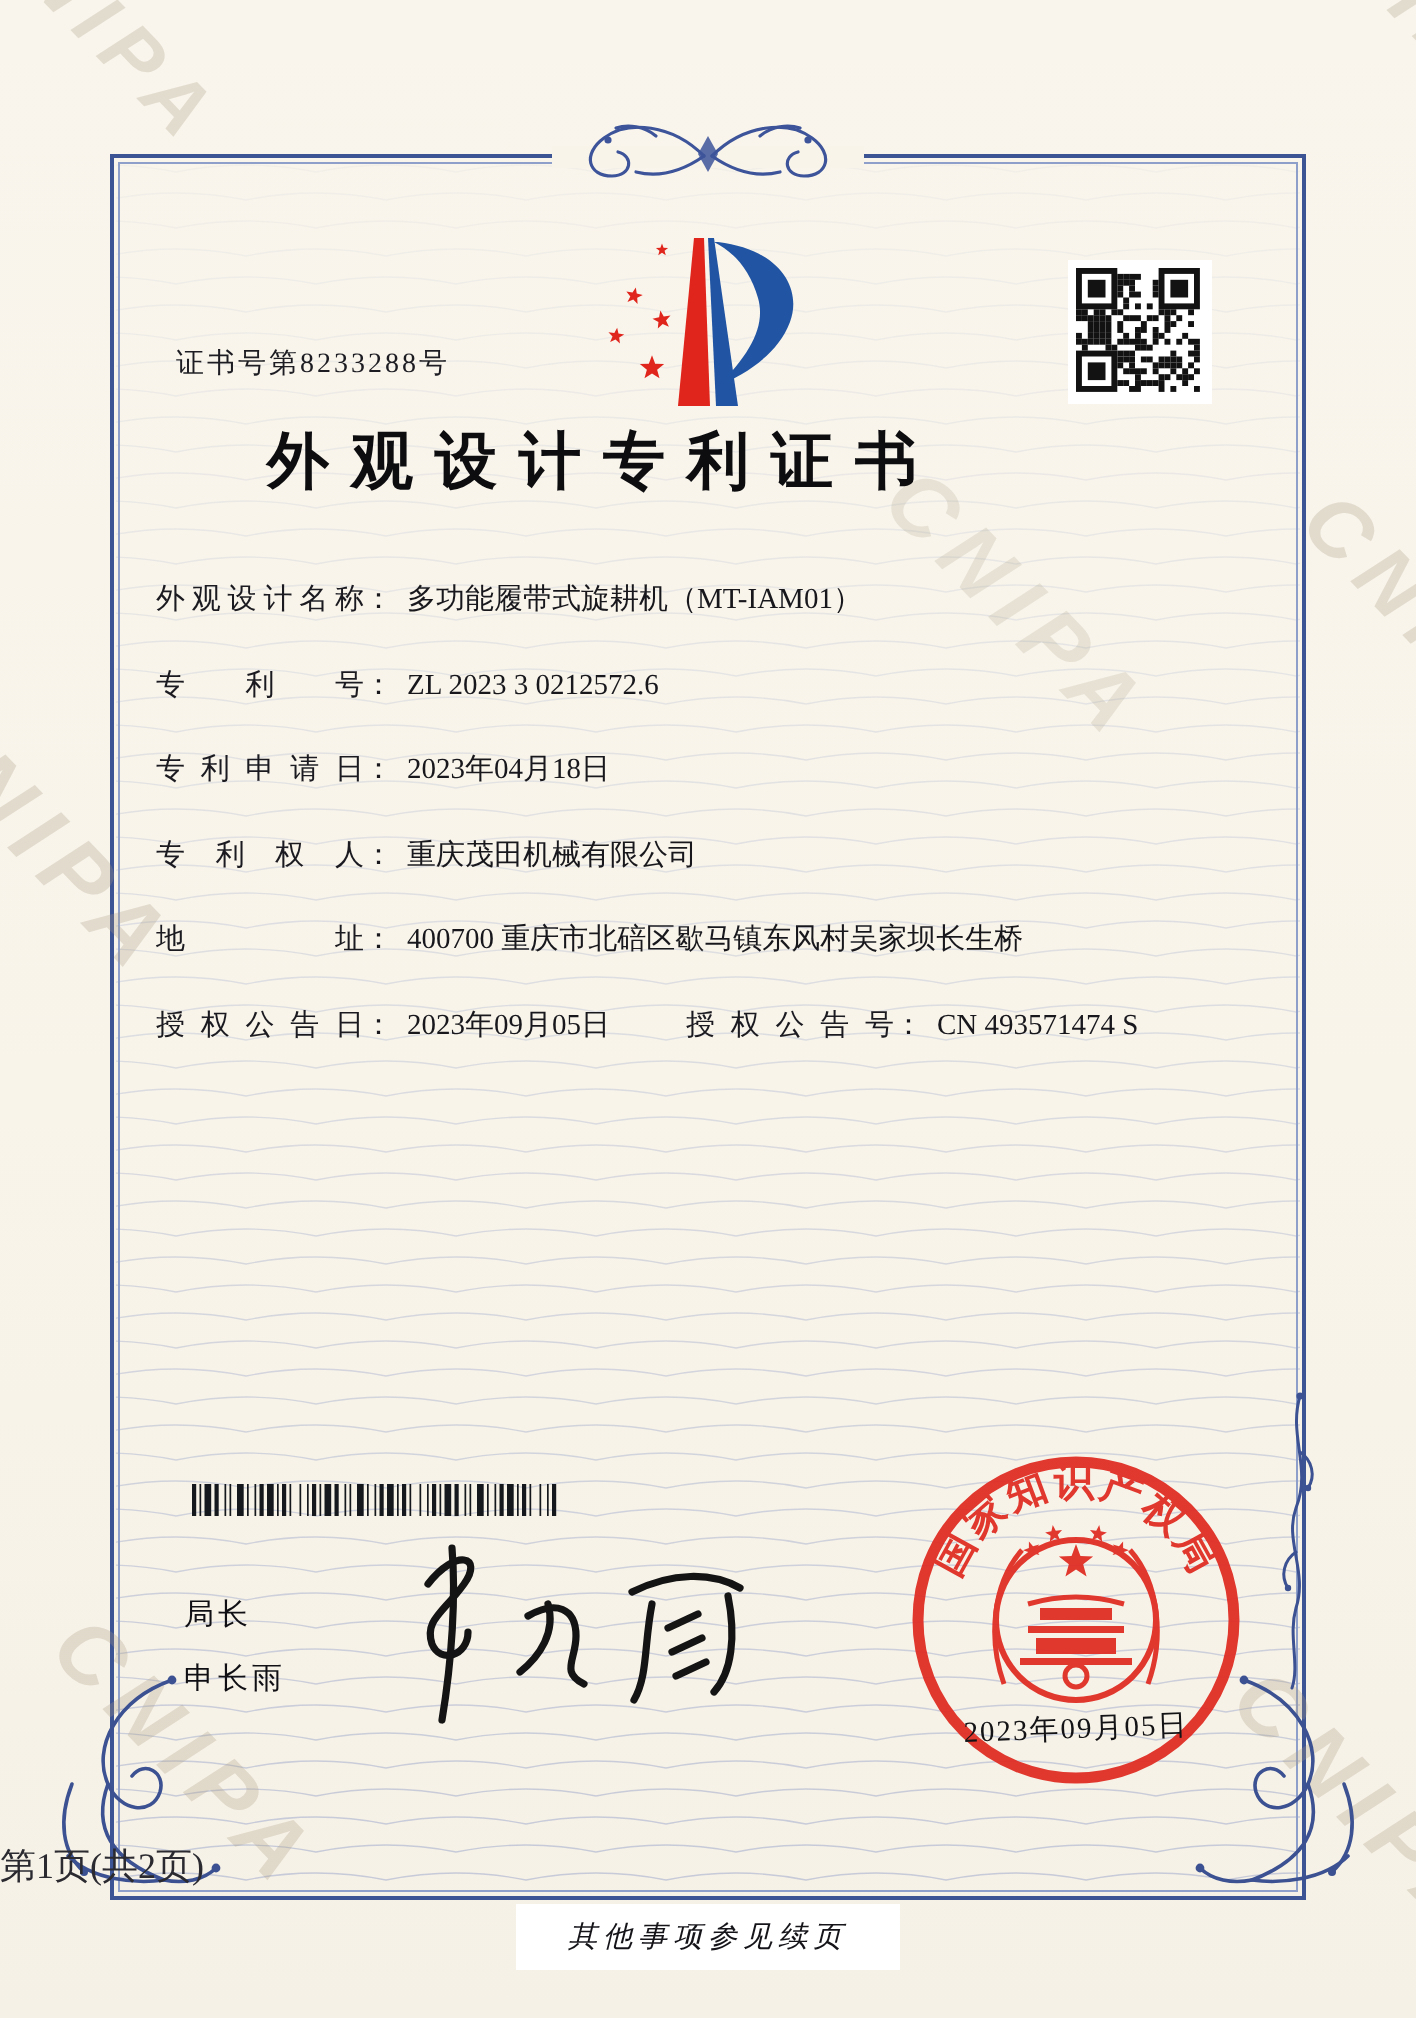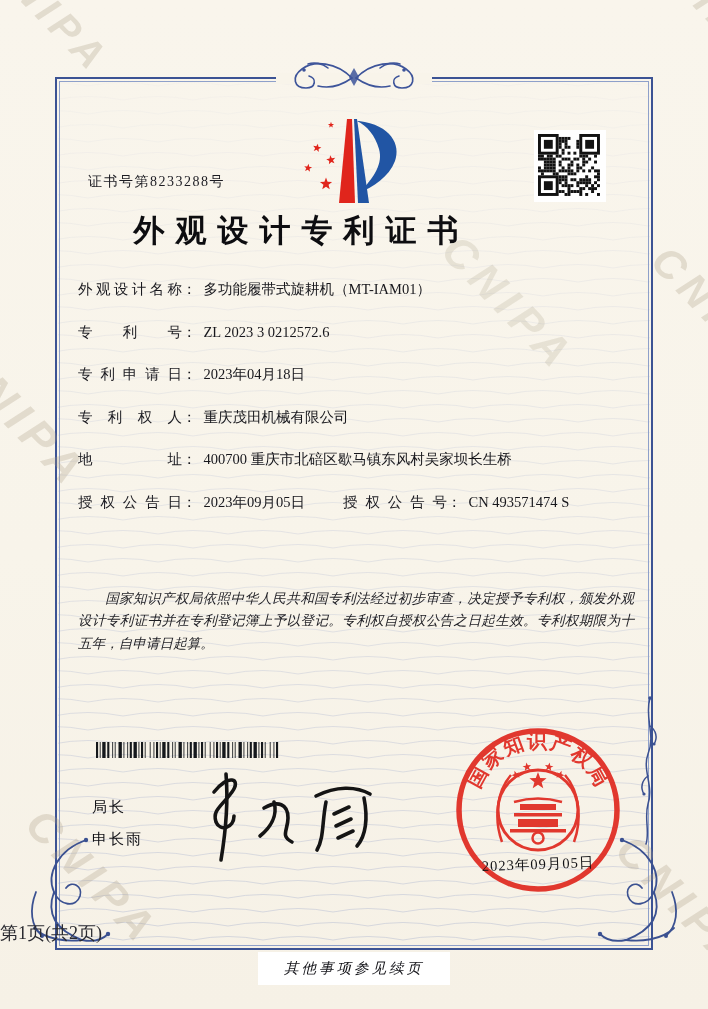--- a/index.html
+++ b/index.html
@@ -26,21 +26,21 @@
   .frame-inner{position:absolute;left:2px;top:2px;right:2px;bottom:2px;
          border:1px solid #8ea0ca;}
   #waves{position:absolute;left:1px;top:1px;z-index:0;}
 
   .content{position:absolute;inset:0;z-index:2;}
 
   .cert-no{left:88px;top:125px;font-size:14px;letter-spacing:1.5px;color:#1c1c22;margin-top:48px;}
   .title{left:0;top:210px;width:592px;text-align:center;font-size:31px;font-weight:700;
          letter-spacing:11px;text-indent:11px;color:#0d0d10;}
 
-  .fields{left:78px;top:276px;width:556px;}
+  .fields{left:78px;top:287px;width:556px;}
   .field-row{position:relative;margin-bottom:16.6px;line-height:26px;font-size:14.5px;color:#17171c;}
   .flabel{display:inline-block;width:104px;text-align:justify;text-align-last:justify;color:#1a1a20;}
   .fcolon{margin-right:7px;}
   .grant2{position:absolute;left:265px;top:0;}
 
   .body-text{left:78px;top:588px;width:556px;}
   .body-text p{margin:0 0 5px 0;text-indent:2em;font-size:13.6px;line-height:1.64;
                text-align:justify;font-style:italic;color:#1d1d23;}
 
   .sig-title,.sig-name{font-family:Liberation Serif, serif;font-size:15px;
@@ -380,21 +380,20 @@
       </div>
       <div class="field-row">
         <span class="flabel">授权公告日</span><span class="fcolon">：</span><span class="fvalue">2023年09月05日</span>
         <span class="grant2">
           <span class="flabel">授权公告号</span><span class="fcolon">：</span><span class="fvalue">CN 493571474 S</span>
         </span>
       </div>
     </div>
 
     <div class="abs body-text">
-      <p>国家知识产权局依照中华人民共和国专利法经过初步审查，决定授予专利权，颁发外观设计专利证书并在专利登记簿上予以登记。专利权自授权公告之日起生效。专利权期限为十五年，自申请日起算。</p>
     </div>
 
     <svg class="abs" id="barcode" style="left:96px;top:742px" width="186" height="16" viewBox="0 0 186 16">
         <rect x="0.00" y="0" width="2.10" height="16" fill="#15181c"></rect>
         <rect x="3.75" y="0" width="0.85" height="16" fill="#15181c"></rect>
         <rect x="6.25" y="0" width="3.35" height="16" fill="#15181c"></rect>
         <rect x="11.25" y="0" width="2.10" height="16" fill="#15181c"></rect>
         <rect x="16.25" y="0" width="0.85" height="16" fill="#15181c"></rect>
         <rect x="18.75" y="0" width="0.85" height="16" fill="#15181c"></rect>
         <rect x="22.50" y="0" width="3.35" height="16" fill="#15181c"></rect>

